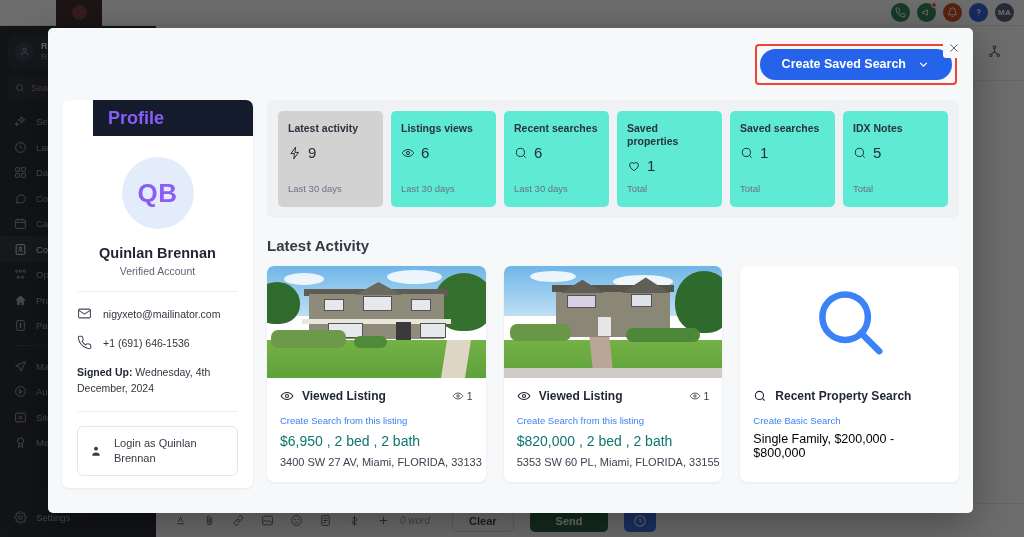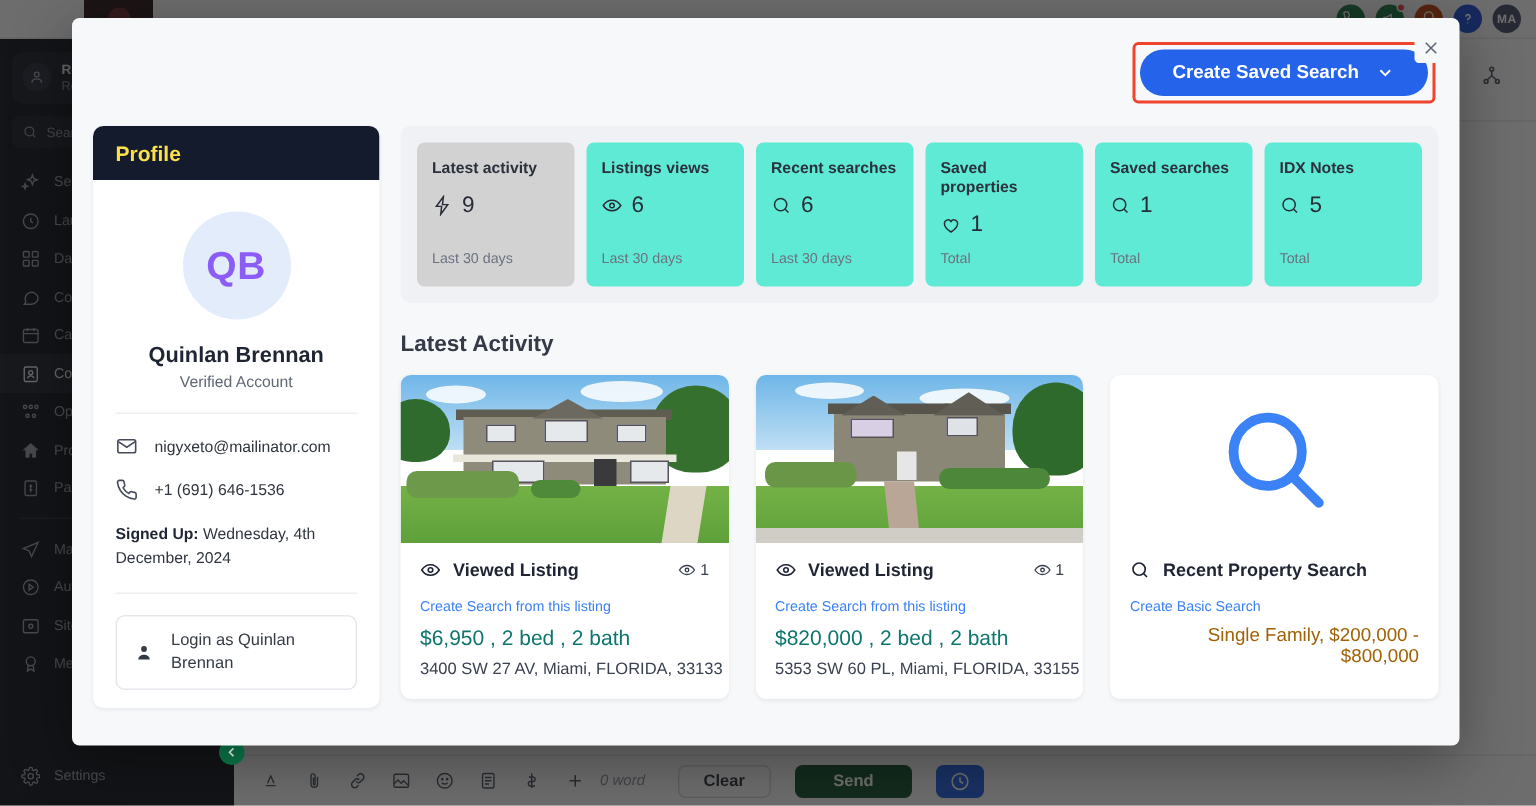--- a/index.html
+++ b/index.html
@@ -109,21 +109,21 @@
     padding:5px 26px; font-size:11px; font-weight:700;
   }
   .cmp-sched{
     background:#2563eb; color:#fff; border-radius:5px;
     padding:4px 9px; display:flex; align-items:center;
   }
   .cmp-sched svg{width:14px;height:14px;}
 
   
   .modal {
-    position:absolute; left:48px; top:12px; width:925px; height:485px;
+    position:absolute; left:48px; top:28px; width:925px; height:485px;
     background:#f7f8fa; border-radius:5px; z-index:10; overflow:hidden;
     box-shadow:0 10px 40px rgba(0,0,0,.35);
   }
   .modal-close {
     position:absolute; right:9px; top:9px; width:21px; height:21px;
     display:flex; align-items:center; justify-content:center;
     color:#5b6170; background:#f7f8fa; border-radius:3px;
   }
   .modal-close svg{width:12px;height:12px;}
 
@@ -144,22 +144,22 @@
 
   .modal-body{ display:flex; gap:14px; padding:0 14px; }
 
   
   .profile-card{
     width:191px; flex:0 0 191px; background:#fff; border-radius:7px;
     overflow:hidden; box-shadow:0 1px 3px rgba(16,24,40,.07);
     align-self:flex-start;
   }
   .profile-head{
-    background:#141b2d; color:#fde047; height:36px; display:flex;
-    align-items:center; padding:0 15px; font-size:14px; font-weight:700;
+    background:#141b2d; color:#8b5cf6; height:36px; display:flex;
+    align-items:center; padding:0 15px; font-size:18px; font-weight:700;margin-left:31px;
   }
   .profile-inner{ padding:21px 15px 0 15px; }
   .avatar-circle{
     width:72px;height:72px;border-radius:50%; background:#e3ecfb;
     margin:0 auto; display:flex; align-items:center; justify-content:center;
     color:#8b5cf6; font-size:26px; font-weight:600; letter-spacing:.5px;
   }
   .prof-name{
     text-align:center; font-size:14.5px; font-weight:700; color:#1f2533;
     margin-top:16px;
@@ -212,21 +212,21 @@
   .act-views{ display:flex; align-items:center; gap:3px; color:#3a4150; }
   .act-views svg{ width:12px;height:12px; }
   .act-views span{ font-size:10.5px; }
   .act-link{ display:block; font-size:9.5px; color:#3b82f6; margin-top:12px; }
   .act-price{ font-size:14px; color:#0f766e; margin-top:7px; }
   .act-addr{ font-size:11px; color:#3a4150; margin-top:7px; white-space:nowrap; }
   .search-card-top{
     height:112px; display:flex; align-items:center; justify-content:center;
   }
   .search-card-top svg{ width:78px; height:78px; color:#3b82f6; }
-  .act-search-val{ font-size:12.5px; color:#a16207; margin-top:6px;text-align:right; }
+  .act-search-val{ font-size:12.5px; color:#000000; margin-top:6px; }
 
   
   .ph{ position:absolute; inset:0; }
   .ph .sky{ position:absolute; left:0; right:0; top:0; height:44%;
     background:linear-gradient(#6fb6e8,#bfdff4); }
   .ph .cloud{ position:absolute; background:#fff; border-radius:50%; opacity:.85;}
   .ph .tree{ position:absolute; background:#3f7a35; border-radius:50% 50% 45% 45%; }
   .ph .house{ position:absolute; background:#9a9684; }
   .ph .roof{ position:absolute; background:#6f6c60; }
   .ph .win{ position:absolute; background:#e6e9ec; border:1px solid #55525a;}

